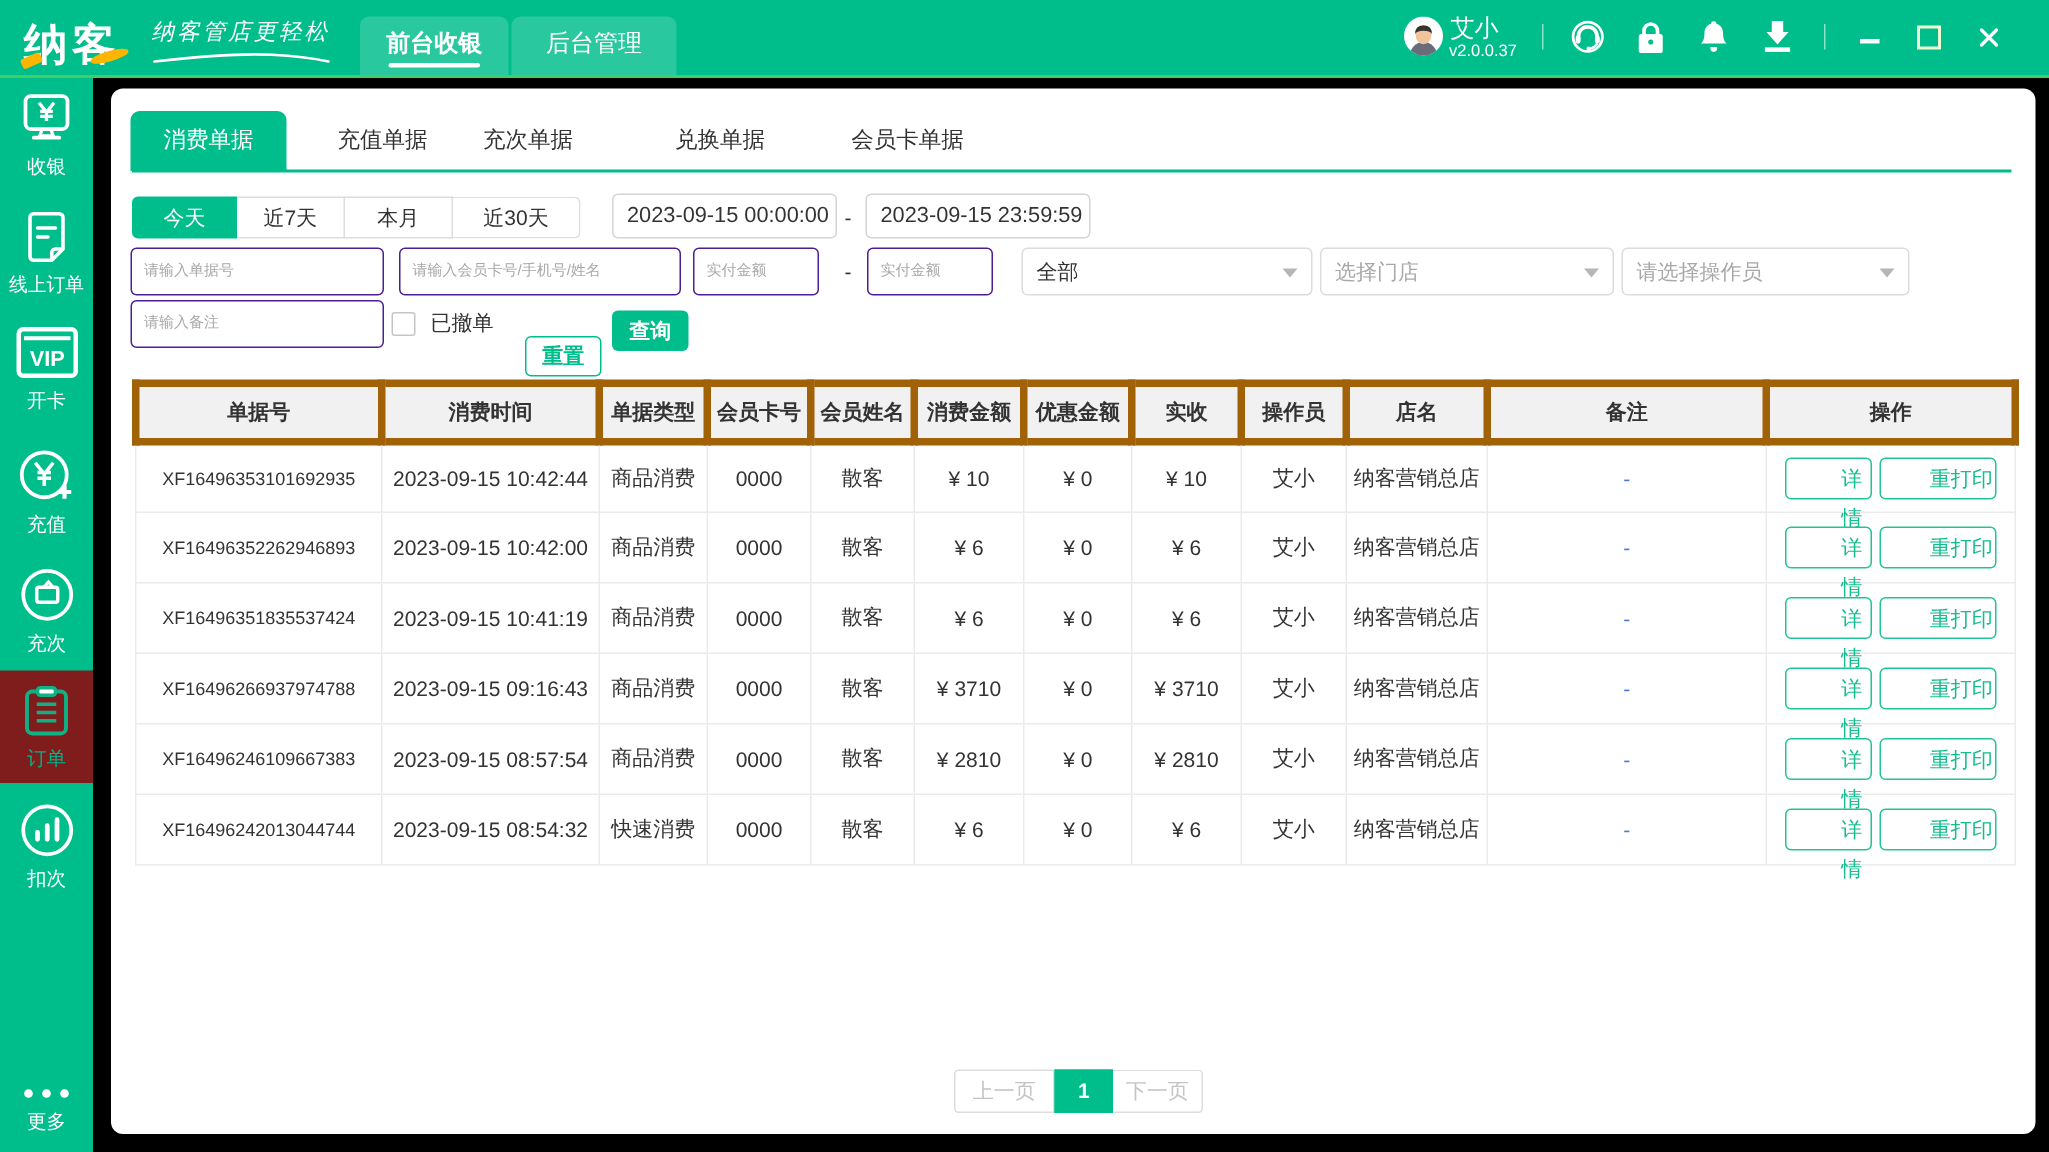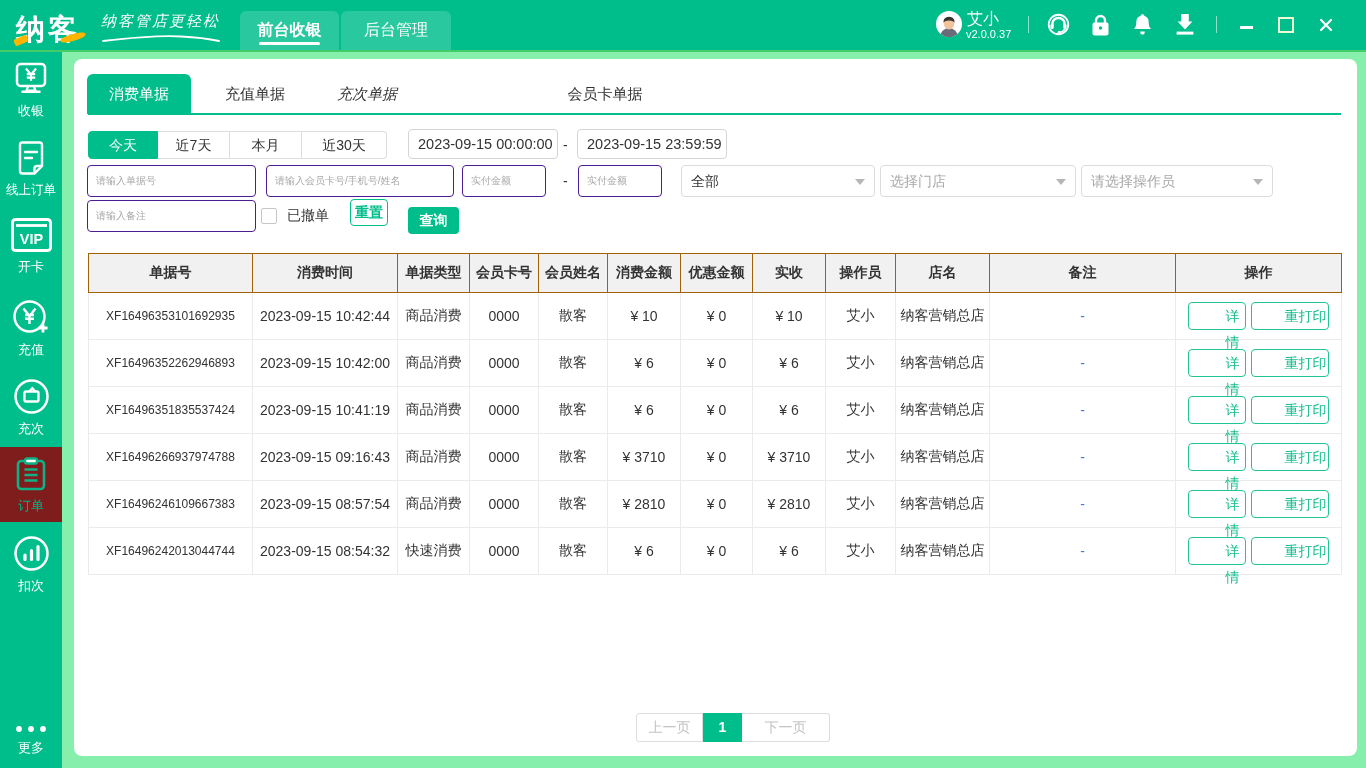--- a/index.html
+++ b/index.html
@@ -1,21 +1,21 @@
 <!DOCTYPE html>
 <html><head>
 <meta charset="utf-8">
 <style>
 * { margin:0; padding:0; box-sizing:border-box; }
 html,body { width:1366px; height:768px; overflow:hidden; font-family:"Liberation Sans", sans-serif; }
 body { position:relative; background:#efefef; }
 .topbar { position:absolute; top:0; left:0; width:1366px; height:50px; background:#00be8c; }
 .topline { position:absolute; top:50px; left:0; width:1366px; height:2px; background:#43cd69; }
 .sidebar { position:absolute; top:52px; left:0; width:62px; height:716px; background:#00be8c; }
-.content { position:absolute; top:52px; left:62px; width:1304px; height:716px; background:#86efac; }
+.content { position:absolute; top:52px; left:62px; width:1304px; height:716px; background:#000000; }
 .card { position:absolute; left:12px; top:7px; width:1283px; height:697px; background:#fff; border-radius:8px; }
 
 
 .logo { position:absolute; left:16px; top:10px; font-size:29px; font-weight:900; color:#fff; letter-spacing:3px; }
 .logo .acc1 { position:absolute; left:-2px; top:27px; width:14px; height:7px; background:#ffb400; transform:rotate(-24deg); border-radius:2px; }
 .logo .acc2 { position:absolute; left:44px; top:24px; width:26px; height:6.5px; background:#ffb400; transform:rotate(-16deg); border-radius:50% 50% 50% 50%; }
 .tagline { position:absolute; left:101px; top:12px; width:130px; color:#fff; font-size:15px; font-style:italic; letter-spacing:2px; white-space:nowrap; }
 .tagswoosh { position:absolute; left:101px; top:33px; }
 .ttab { position:absolute; top:11px; height:39px; background:rgba(255,255,255,0.16); border-radius:6px 6px 0 0; color:#fff; font-size:16px; text-align:center; line-height:37px; }
 .ttab1 { left:240px; width:99px; font-weight:bold; }
@@ -44,37 +44,37 @@
 .seg .sbtn.last { border-radius:0 4px 4px 0; }
 .seg .sbtn.on { background:#00be8c; color:#fff; border-color:#00be8c; }
 .inp { position:absolute; border:1px solid #4c1d95; border-radius:4px; background:#fff; font-size:10px; color:#333; line-height:30px; padding-left:8px; }
 .inp.ph { color:#a8a8a8; }
 .dateinp { position:absolute; top:70px; height:30px; border:1px solid #d4d4d4; border-radius:4px; background:#fff; font-size:14.5px; color:#333; line-height:28px; padding-left:9px; white-space:nowrap; overflow:hidden; }
 .dash { position:absolute; color:#333; font-size:14px; }
 .dd { position:absolute; top:106px; height:32px; border:1px solid #dcdcdc; border-radius:4px; background:#fff; font-size:14px; line-height:30px; padding-left:9px; }
 .dd .tri { position:absolute; right:9px; top:13px; width:0; height:0; border-left:5px solid transparent; border-right:5px solid transparent; border-top:6px solid #b6b6b6; }
 .cb { position:absolute; left:187px; top:149px; width:16px; height:16px; border:1px solid #c6c6c6; border-radius:2px; background:#fff; }
 .cblbl { position:absolute; left:213px; top:148px; font-size:14px; color:#333; }
-.btn-reset { position:absolute; left:276px; top:140px; width:38px; height:27px; border:1px solid #00be8c; border-radius:4px; color:#00be8c; background:#fff; font-size:14px; text-align:center; line-height:25px; font-weight:bold; }
+.btn-reset { position:absolute; left:276px; top:165px; width:51px; height:27px; border:1px solid #00be8c; border-radius:4px; color:#00be8c; background:#fff; font-size:14px; text-align:center; line-height:25px; font-weight:bold; }
 .btn-query { position:absolute; left:334px; top:148px; width:51px; height:27px; border-radius:4px; color:#fff; background:#00be8c; font-size:14px; text-align:center; line-height:27px; font-weight:bold; }
 
 .tbl { position:absolute; left:14px; top:194px; width:1253px; border-collapse:collapse; table-layout:fixed; }
-.tbl th { height:39px; background:#f1f1f1; border:1px solid #a16207; font-size:14px; color:#333; font-weight:bold; text-align:center; }
+.tbl th { height:39px; background:#f1f1f1; border:5px solid #a16207; font-size:14px; color:#333; font-weight:bold; text-align:center; }
 .tbl td { height:47px; background:#fff; border:1px solid #ebebeb; font-size:14px; color:#333; text-align:center; }
 .tbl td.c1 { font-size:12px; }
 .tbl td.rem { color:#4b7bce; }
 .obtn { display:inline-block; height:28px; border:1px solid #21c495; border-radius:4px; color:#14bd8d; font-size:14px; text-align:center; line-height:26px; background:#fff; vertical-align:middle;padding-left:31px; }
 .obtn.b1 { width:58px; margin-right:5px; }
 .obtn.b2 { width:78px; }
 
 .pag { position:absolute; left:562px; top:654px; height:29px; }
 .pag .pbtn { float:left; height:29px; border:1px solid #ddd; background:#fff; color:#c4c4c4; font-size:14px; text-align:center; line-height:27px; }
 .pag .p1 { width:67px; border-radius:3px 0 0 3px; }
 .pag .pn { width:39px; background:#00be8c; color:#fff; border-color:#00be8c; font-weight:bold; }
-.pag .p2 { width:88px; border-left:none; border-radius:0 3px 3px 0; }
+.pag .p2 { width:60px; border-left:none; border-radius:0 3px 3px 0; }
 </style>
 </head>
 <body>
 <div class="topbar">
   <div class="logo">纳客<span class="acc1"></span><span class="acc2"></span></div>
   <div class="tagline">纳客管店更轻松</div>
   <svg class="tagswoosh" width="120" height="10" viewBox="0 0 120 10">
       <path d="M2 8 Q 55 2 80 3.5 Q 102 4.5 118 8" stroke="#fff" stroke-width="1.8" fill="none" stroke-linecap="round"></path>
     </svg>
   <div class="ttab ttab1">前台收银<span class="uline"></span></div>
@@ -188,21 +188,22 @@
       <circle cx="17" cy="4" r="2.9" fill="#fff"></circle>
       <circle cx="29" cy="4" r="2.9" fill="#fff"></circle>
     </svg>
   <span class="lbl" style="margin-top:6px;">更多</span>
 </div>
 
 <div class="content">
 <div class="card">
   <div class="ctab-active">消费单据</div>
   <div class="ctab" style="left:121px;width:120px;">充值单据</div>
-  <div class="ctab" style="left:233px;width:120px;font-style:italic;">充次单据</div>
+  <div class="ctab" style="left:218px;width:120px;">充次单据</div>
+  <div class="ctab" style="left:346px;width:120px;">兑换单据</div>
   <div class="ctab" style="left:456px;width:150px;">会员卡单据</div>
   <div class="cline"></div>
 
   <div class="seg">
     <div class="sbtn first on" style="width:70px;">今天</div>
     <div class="sbtn" style="width:72px;">近7天</div>
     <div class="sbtn" style="width:72px;text-align:center;">本月</div>
     <div class="sbtn last" style="width:85px;">近30天</div>
   </div>
   <div class="dateinp" style="left:334px;width:150px;">2023-09-15 00:00:00</div>

